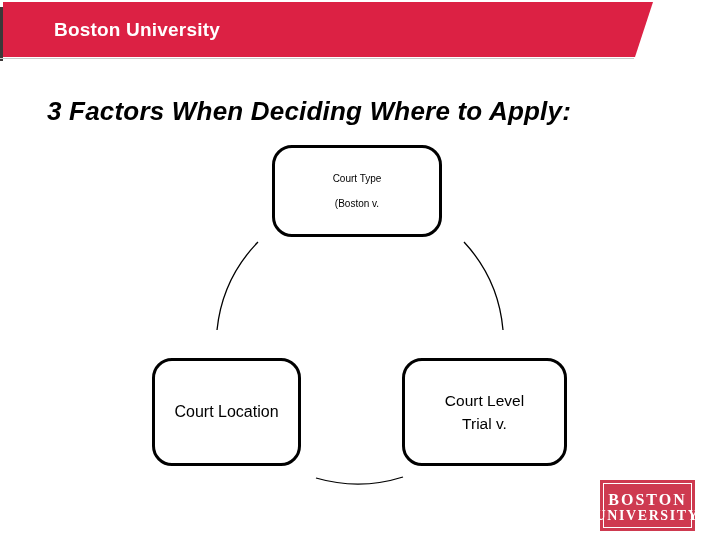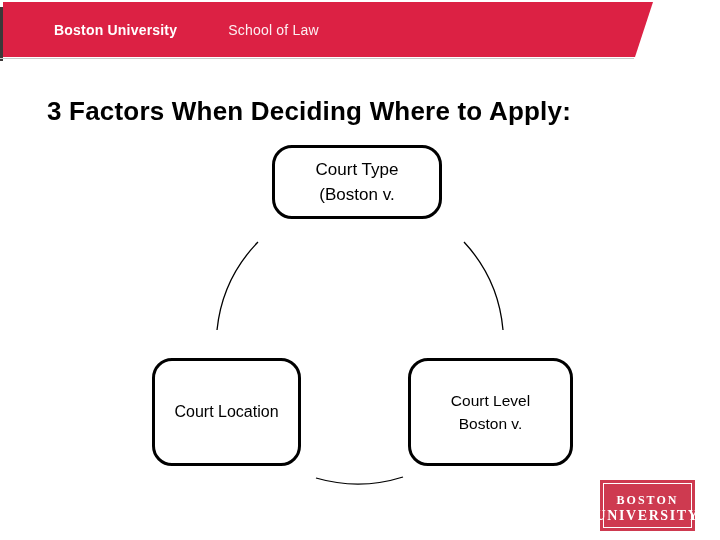--- a/index.html
+++ b/index.html
@@ -17,70 +17,70 @@
     position:absolute; left:0; top:58px; width:634px; height:1px; background:#c9c9c9;
   }
   .banner {
     position:absolute; left:3px; top:2px; width:650px; height:55px;
     background:#DC2144;
     clip-path:polygon(0 0, 100% 0, calc(100% - 18px) 100%, 0 100%);
   }
   .banner-text {
     position:absolute; left:51px; top:0; height:100%;
     display:flex; align-items:center;
-    color:#ffffff; font-size:14px; letter-spacing:0.2px; white-space:nowrap;gap:44px;
+    color:#ffffff; font-size:19px; letter-spacing:0.2px; white-space:nowrap;
   }
   .brand-bold { font-weight:bold; }
   .brand-regular { font-weight:normal; opacity:0.93; margin-left:7px; }
 
   
   .slide-title {
     position:absolute; left:47px; top:96px; margin:0;
     font-size:26px; font-weight:bold; color:#000000; letter-spacing:0.2px;
     white-space:nowrap;
+    font-style:italic;
   }
 
   
   .arcs { position:absolute; left:0; top:0; }
   .node {
     position:absolute; box-sizing:border-box;
     background:#ffffff; border:3px solid #000000; border-radius:20px;
     display:flex; align-items:center; justify-content:center;
     text-align:center; color:#000000;
   }
   .node .line { display:block; }
-  .node-top { left:272px; top:145px; width:170px; height:74px; font-size:17px; line-height:25px; }
+  .node-top { left:272px; top:145px; width:170px; height:92px; font-size:10px; line-height:25px; }
   .node-bl  { left:152px; top:358px; width:149px; height:108px; font-size:16px; }
-  .node-br  { left:402px; top:358px; width:165px; height:108px; font-size:15.5px; line-height:23.5px;margin-left:6px; }
+  .node-br  { left:402px; top:358px; width:165px; height:108px; font-size:15.5px; line-height:23.5px; }
 
   
   .logo {
     position:absolute; left:600px; top:480px; width:95px; height:51px;
     background:#CE3A50;
   }
   .logo-inner {
     position:absolute; left:3px; top:3px; right:3px; bottom:3px;
     border:1.5px solid #ffffff;
     display:flex; flex-direction:column; align-items:center; justify-content:center;
     color:#ffffff; font-family:"Liberation Serif", serif;
   }
-  .logo-line1 { font-size:12px; line-height:18px; letter-spacing:2px; font-weight:bold; }
+  .logo-line1 { font-size:16px; line-height:18px; letter-spacing:2px; font-weight:bold; }
   .logo-line2 { font-size:14px; line-height:11px; letter-spacing:1.6px; font-weight:bold; margin-top:1px; }
 </style>
 </head>
 <body>
 
 <div class="slide">
 
   <div class="banner-shadow-strip"></div>
   <div class="banner-underline"></div>
   <div class="banner">
     <div class="banner-text">
       <span class="brand-bold">Boston University</span>
-      <span class="brand-regular">School of Law</span>
     </div>
   </div>
 
   <h1 class="slide-title">3 Factors When Deciding Where to Apply:</h1>
 
   <svg class="arcs" width="720" height="540" viewBox="0 0 720 540">
     <path d="M 217 330 A 148 148 0 0 1 258 242" fill="none" stroke="#000000" stroke-width="1.3"></path>
     <path d="M 464 242 A 148 148 0 0 1 503 330" fill="none" stroke="#000000" stroke-width="1.3"></path>
     <path d="M 316 478 A 150 150 0 0 0 403 477" fill="none" stroke="#000000" stroke-width="1.3"></path>
   </svg>
@@ -94,21 +94,21 @@
 
   <div class="node node-bl">
     <div>
       <span class="line">Court Location</span>
     </div>
   </div>
 
   <div class="node node-br">
     <div>
       <span class="line">Court Level</span>
-      <span class="line">Boston v.</span>
+      <span class="line">Trial v.</span>
     </div>
   </div>
 
   <div class="logo">
     <div class="logo-inner">
       <span class="logo-line1">BOSTON</span>
       <span class="logo-line2">UNIVERSITY</span>
     </div>
   </div>
 

